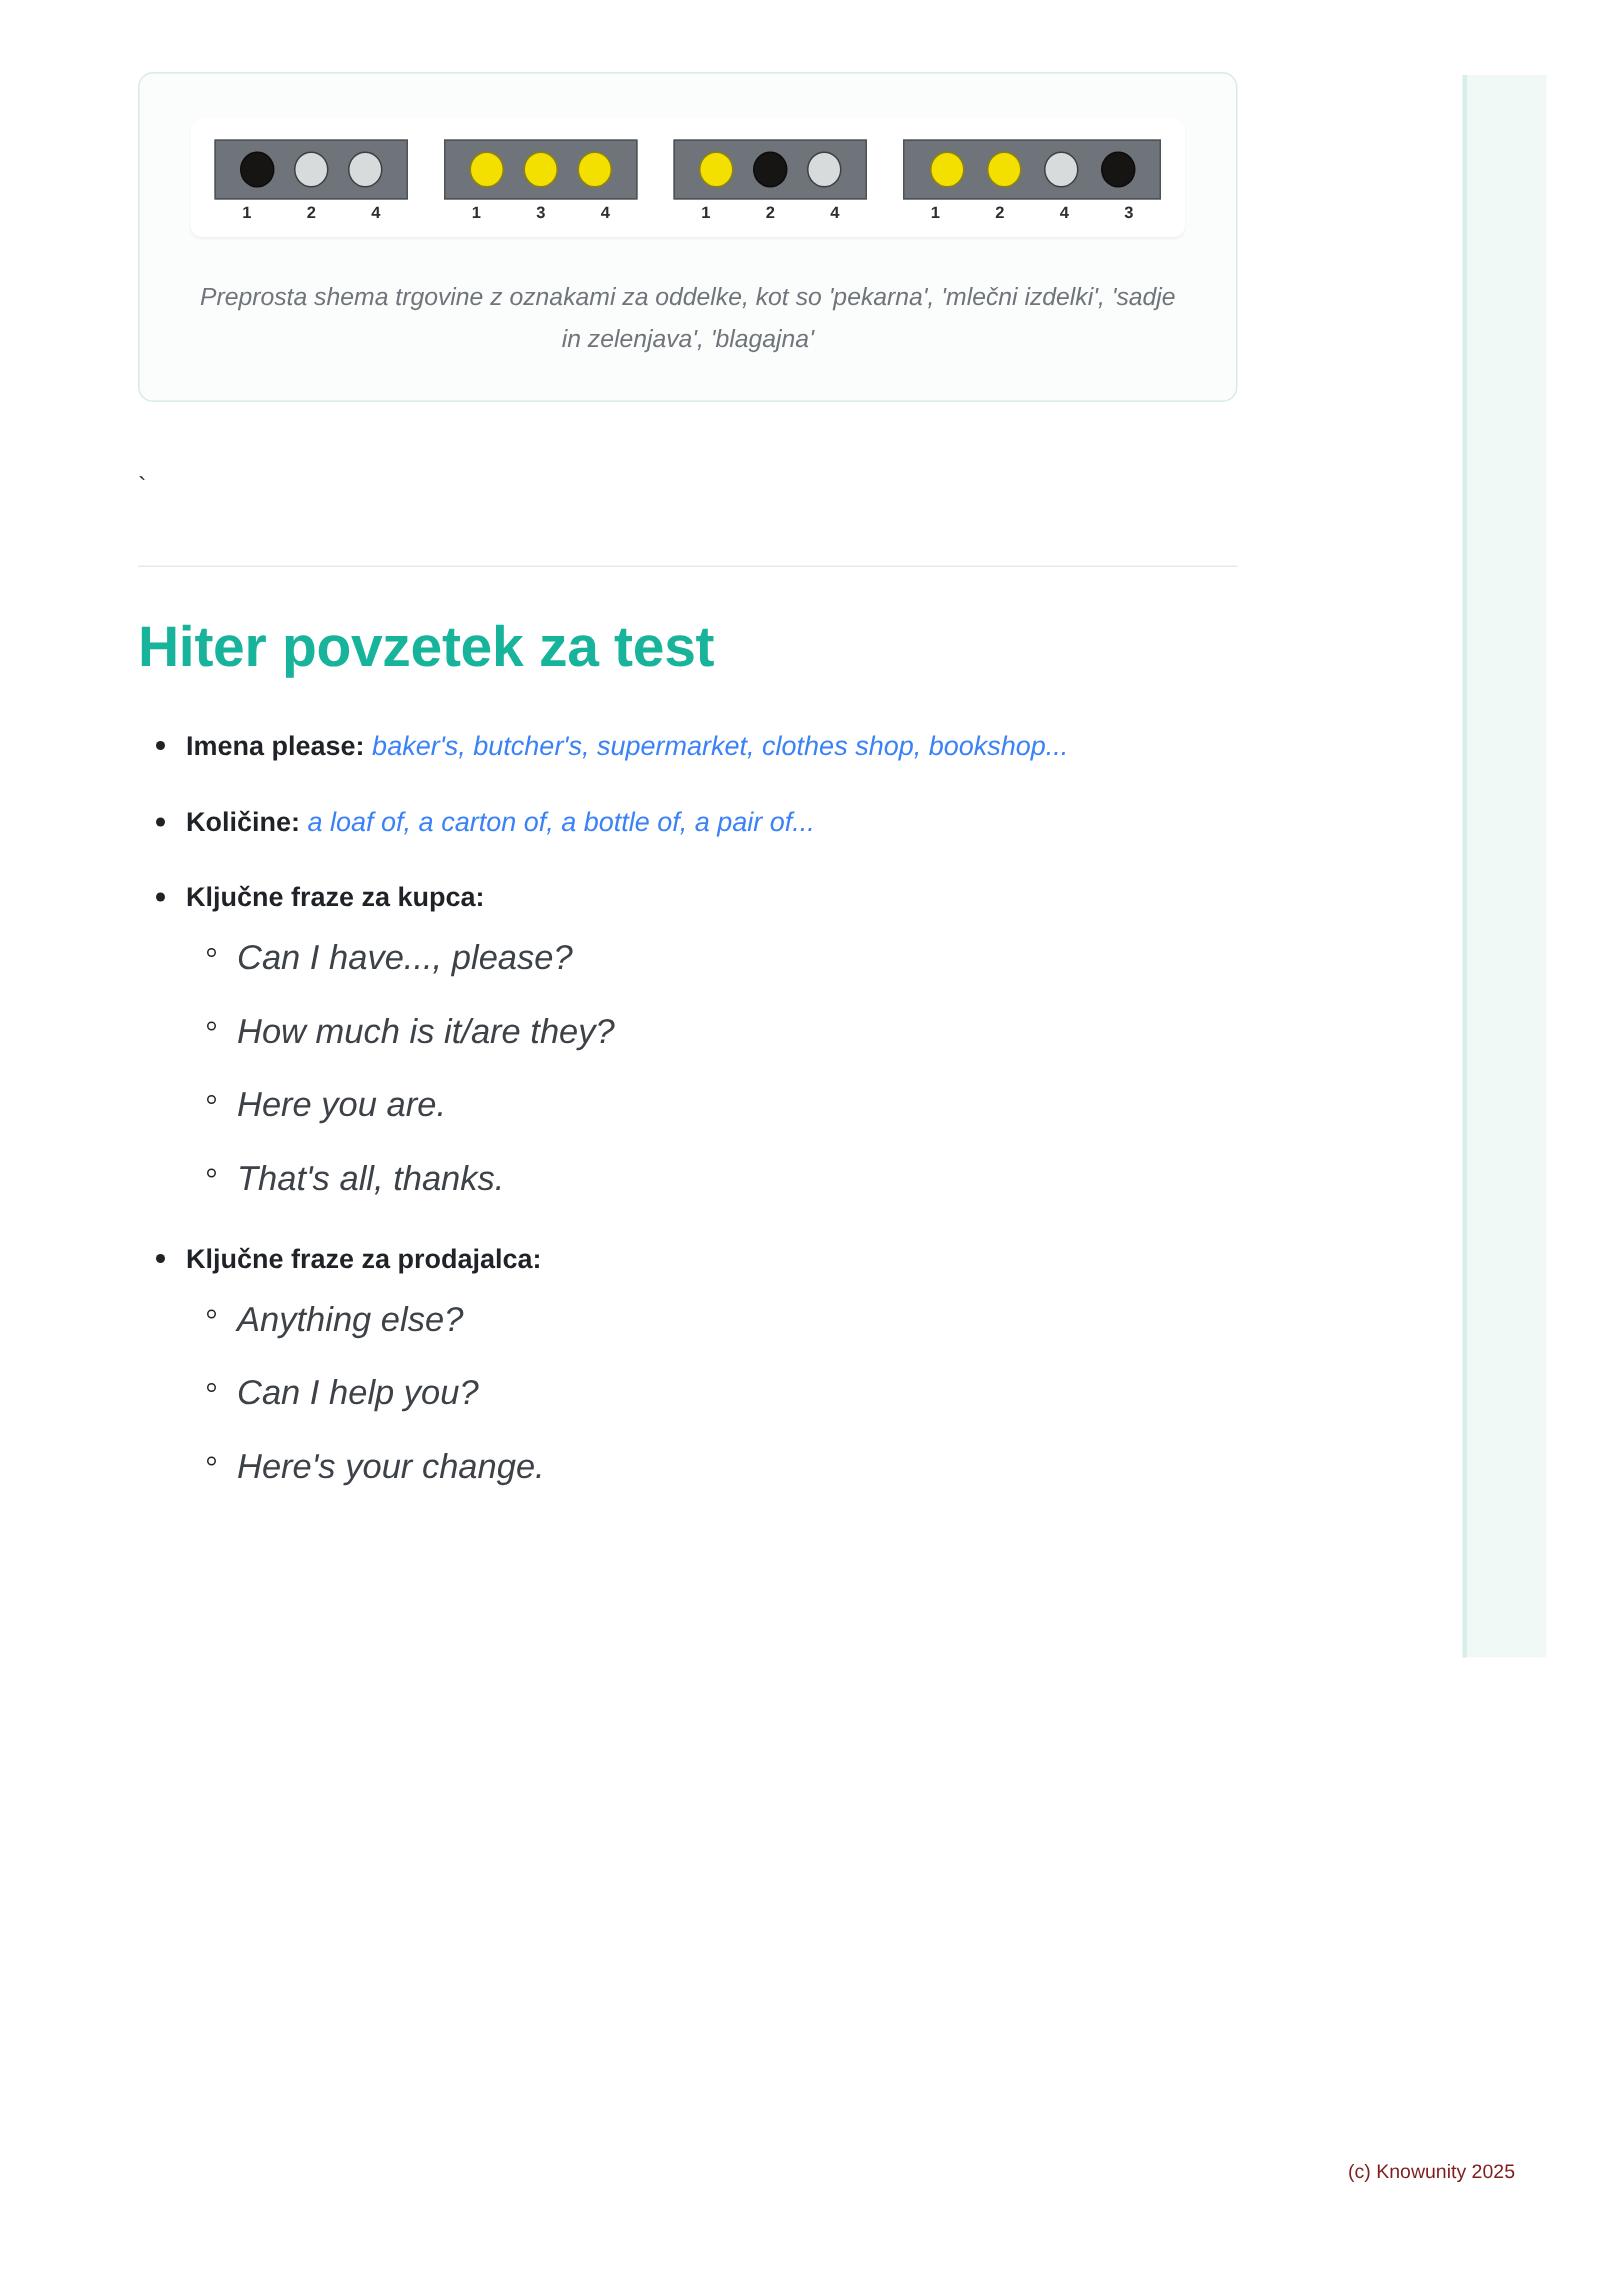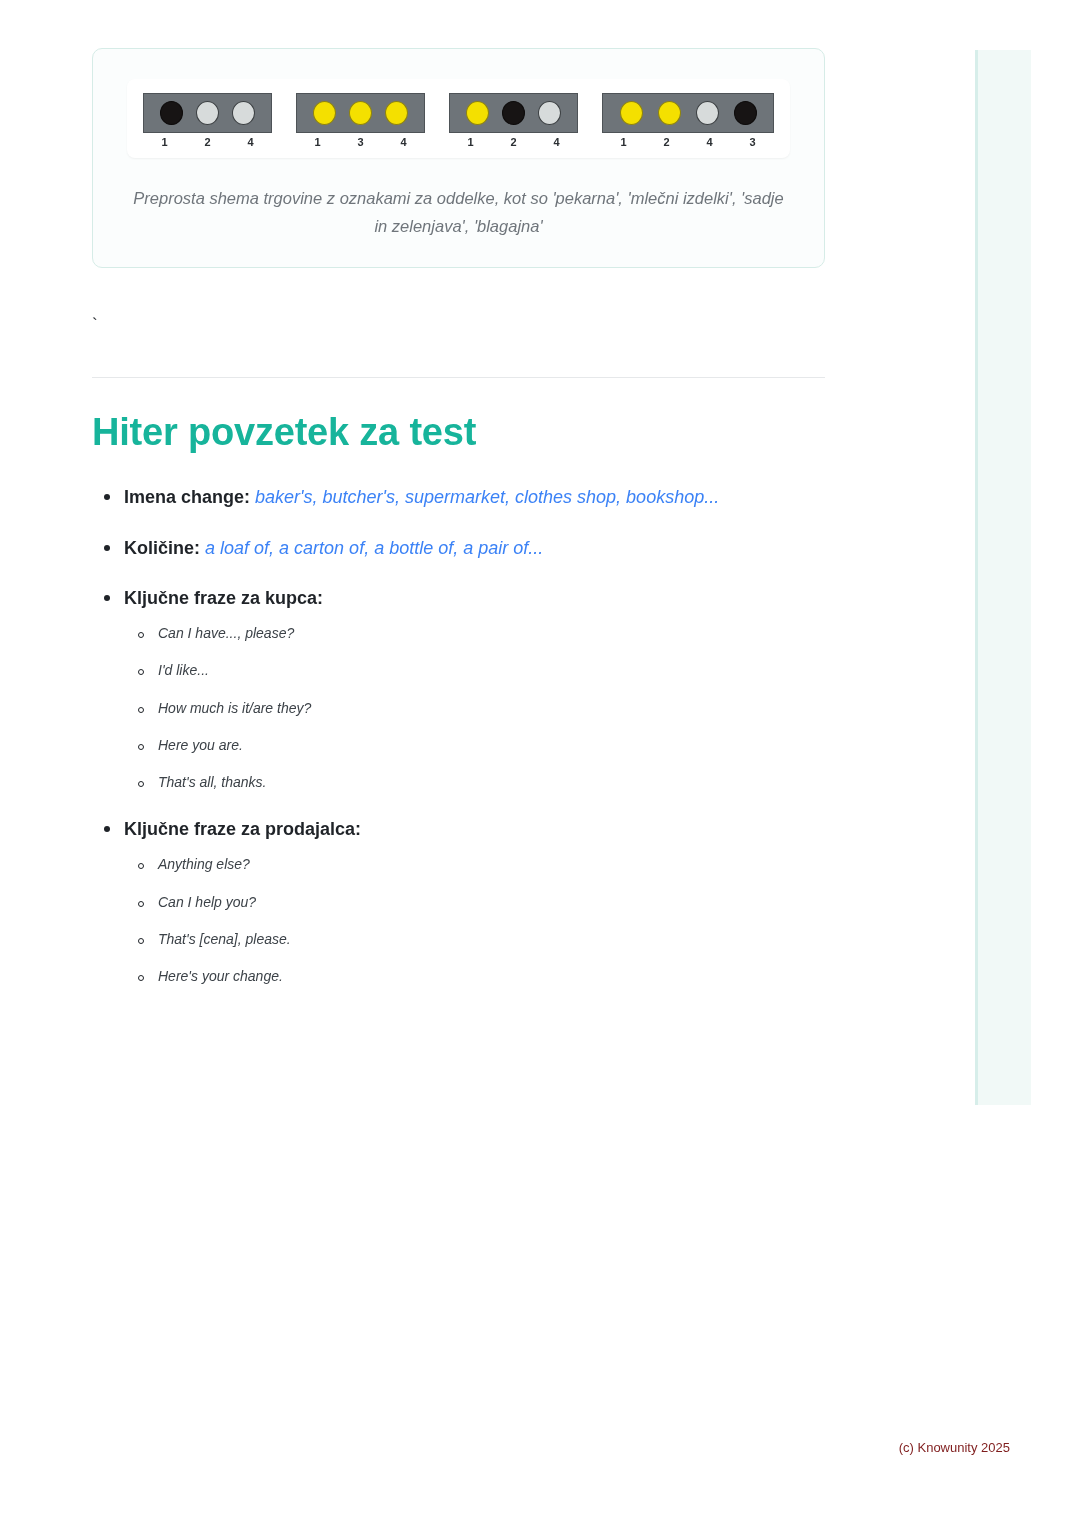--- a/index.html
+++ b/index.html
@@ -166,21 +166,21 @@
   }
 
   .sub-list {
     margin: 14px 0 0 0;
     padding-left: 34px;
     list-style: none;
   }
   .sub-list > li {
     position: relative;
     margin-bottom: 19px;
-    font-size: 14px;
+    font-size: 23px;
     font-style: italic;
     color: #3c4248;
     line-height: 1.3;
     font-family: "Liberation Sans", sans-serif;
   }
   .sub-list > li:last-child { margin-bottom: 0; }
   .sub-list > li::before {
     content: "";
     position: absolute;
     left: -20px;
@@ -266,32 +266,30 @@
     <div class="figure-caption">Preprosta shema trgovine z oznakami za oddelke, kot so 'pekarna', 'mlečni izdelki', 'sadje in zelenjava', 'blagajna'</div>
   </div>
 
   <div class="stray-tick">`</div>
 
   <div class="divider"></div>
 
   <h2 class="section-heading">Hiter povzetek za test</h2>
 
   <ul class="summary-list" id="summary-list">
-      <li><span class="li-label">Imena change:</span> <span class="li-value">baker's, butcher's, supermarket, clothes shop, bookshop...</span></li>
+      <li><span class="li-label">Imena please:</span> <span class="li-value">baker's, butcher's, supermarket, clothes shop, bookshop...</span></li>
       <li><span class="li-label">Količine:</span> <span class="li-value">a loaf of, a carton of, a bottle of, a pair of...</span></li>
       <li><span class="li-label">Ključne fraze za kupca:</span><ul class="sub-list">
           <li>Can I have..., please?</li>
-          <li>I'd like...</li>
           <li>How much is it/are they?</li>
           <li>Here you are.</li>
           <li>That's all, thanks.</li>
         </ul></li>
       <li><span class="li-label">Ključne fraze za prodajalca:</span><ul class="sub-list">
           <li>Anything else?</li>
           <li>Can I help you?</li>
-          <li>That's [cena], please.</li>
           <li>Here's your change.</li>
         </ul></li>
     </ul>
 
 </div>
 
 <div class="footer">(c) Knowunity 2025</div>
 
 </body></html>

